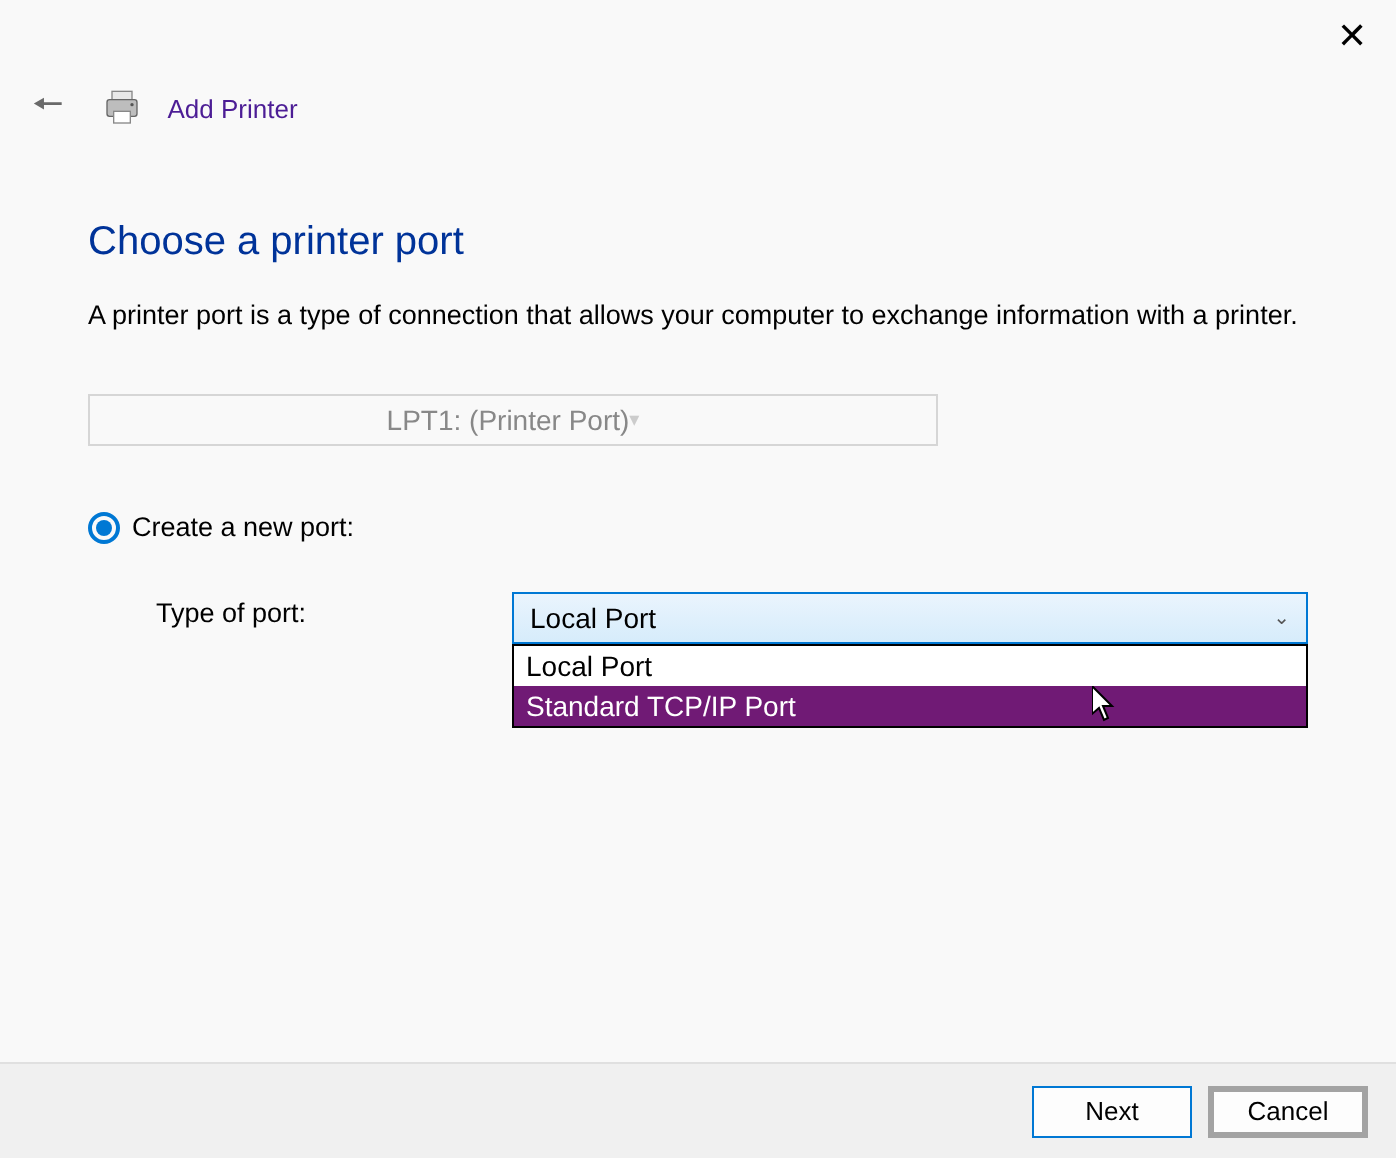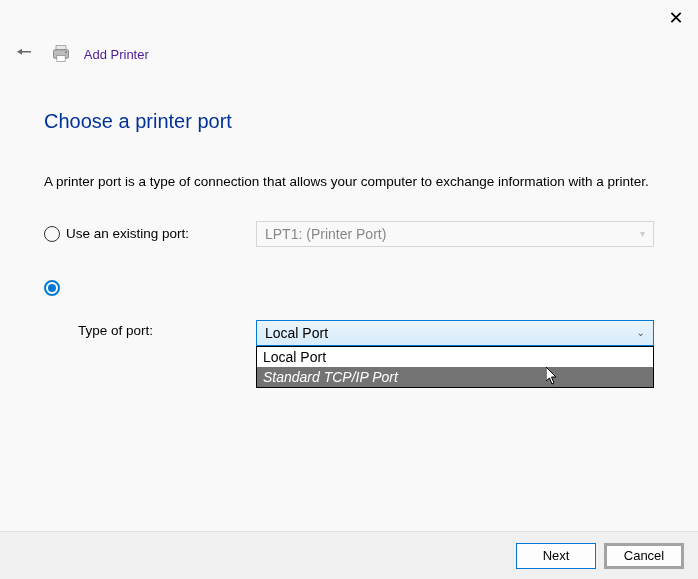--- a/index.html
+++ b/index.html
@@ -45,21 +45,21 @@
       font-size: 13px;
       color: #4c1d95;
     }
     .content {
       padding: 40px 44px 0 44px;
     }
     .page-heading {
       font-size: 20px;
       font-weight: 400;
       color: #003399;
-      margin-bottom: 40px;
+      margin-bottom: 16px;
     }
     .description {
       font-size: 13.5px;
       color: #000;
       line-height: 1.4;
       margin-bottom: 28px;
     }
     .option-row {
       display: flex;
       align-items: center;
@@ -95,21 +95,21 @@
     .disabled-select {
       flex: 1;
       border: 1px solid #d6d6d6;
       background: #f9f9f9;
       color: #888;
       font-size: 14px;
       padding: 3px 8px;
       height: 26px;
       display: flex;
       align-items: center;
-      justify-content: space-between;
+      justify-content: center;
       max-width: 425px;
     }
     .chevron-disabled { color: #ccc; font-size: 10px; }
     .sub-row {
       display: flex;
       align-items: flex-start;
       position: relative;
     }
     .sub-label {
       width: 212px;
@@ -146,23 +146,22 @@
       z-index: 10;
     }
     .dropdown-item {
       font-size: 14px;
       padding: 1px 6px;
       height: 20px;
       line-height: 18px;
       cursor: pointer;
     }
     .dropdown-item.highlight {
-      background: #737373;
+      background: #701a75;
       color: #fff;
-      font-style: italic;
     }
     .cursor {
       position: absolute;
       top: 47px;
       left: 290px;
       pointer-events: none;
       z-index: 20;
     }
     .footer {
       position: absolute;
@@ -205,33 +204,30 @@
     </svg>
   </span>
   <span class="header-title">Add Printer</span>
 </div>
 
 <div class="content">
   <h1 class="page-heading">Choose a printer port</h1>
   <p class="description">A printer port is a type of connection that allows your computer to exchange information with a printer.</p>
 
   <div class="option-row">
-    <div class="option-left">
-      <span class="radio radio-unselected"></span>
-      <span>Use an existing port:</span>
-    </div>
     <div class="disabled-select">
       <span>LPT1: (Printer Port)</span>
       <span class="chevron-disabled">▾</span>
     </div>
   </div>
 
   <div class="option-row" style="margin-top:26px;">
     <div class="option-left">
       <span class="radio radio-selected"></span>
+      <span>Create a new port:</span>
     </div>
   </div>
 
   <div class="sub-row">
     <div class="sub-label">Type of port:</div>
     <div class="select-wrap">
       <div class="select-box">
         <span>Local Port</span>
         <span class="chevron">⌄</span>
       </div>

